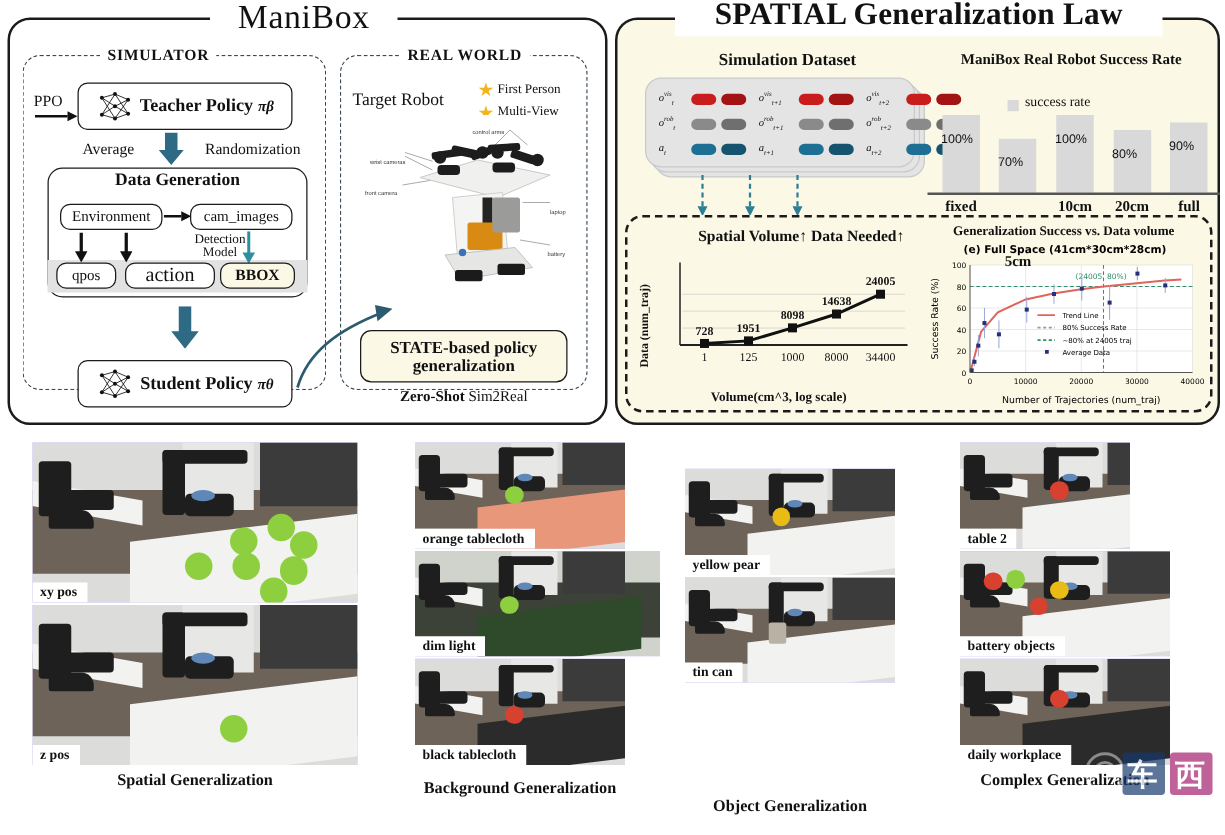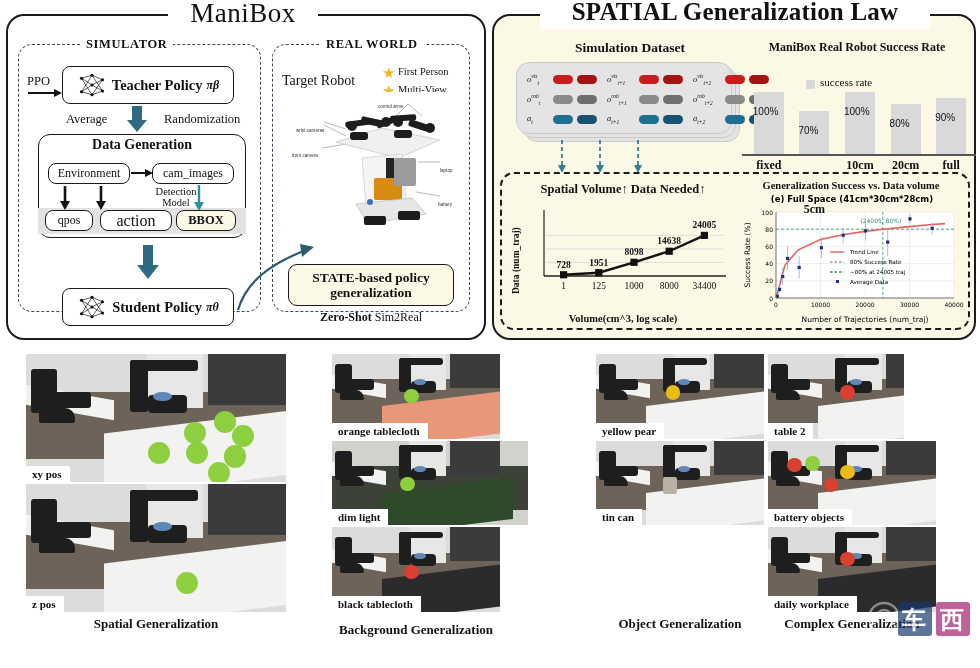--- a/index.html
+++ b/index.html
@@ -133,21 +133,21 @@
   .bar{ position:absolute; bottom:0; width:30px; background:#d9d9d9; }
   .bar-val{ position:absolute; font-size:10px; font-family:"Liberation Sans", sans-serif; }
   #bar-axis{ left:742px; top:154px; width:234px; height:1.5px; background:#555; }
   .bar-cat{ position:absolute; top:158px; font-size:12px; font-weight:bold; text-align:center; width:44px; }
 
   
   #inner-dash{ left:500px; top:172px; width:470px; height:158px;
     border:2.4px dashed #1b1b1b; border-radius:14px; background:#fbf8e6; }
 
   
-  #line-title{ left:512px; top:182px; width:222px; text-align:center;
+  #line-title{ left:530px; top:182px; width:222px; text-align:center;
     font-size:12.5px; font-weight:bold; }
   #line-plot{ left:538px; top:198px; width:190px; height:100px; }
   #line-ylab{ left:500px; top:210px; width:14px; height:84px;
     font-size:9.5px; font-weight:bold; }
   #line-ylab span{ display:block; transform:rotate(-90deg); transform-origin:left top;
     white-space:nowrap; position:absolute; left:11px; top:84px; }
   #line-xlab{ left:512px; top:313px; width:222px; text-align:center;
     font-size:10.5px; font-weight:bold; }
 
   
@@ -634,21 +634,21 @@
       <div class="armseg" style="left:8.4px;top:35.56px;width:23.520000000000003px;height:10.16px;border-radius:2px 10px 2px 2px"></div>
       <div class="armseg" style="left:67.2px;top:4.233333333333333px;width:11.760000000000002px;height:33.86666666666667px"></div>
       <div class="armseg" style="left:67.2px;top:4.233333333333333px;width:43.68px;height:6.773333333333333px"></div>
       <div class="armseg" style="left:78.96px;top:27.093333333333334px;width:25.2px;height:11.853333333333335px;border-radius:4px"></div>
       <div style="position:absolute;left:82.32px;top:25.400000000000002px;width:11.760000000000002px;height:5.926666666666668px;border-radius:50%;background:#5f87b8"></div>
       <div class="fruit redf" style="left: 72.3692px; top: 37.4952px; width: 14.28px; height: 14.28px;"></div>
       <div class="ph-cap">black tablecloth</div>
     </div>
     <div class="col-cap" style="top: 268px; text-align: center;">Background Generalization</div>
   </div>
-<div class="photo-col" id="col2" style="left: 548px; top: 354px; width: 168px; height: 280px; margin-left: 48px;">
+<div class="photo-col" id="col2" style="left: 548px; top: 375px; width: 168px; height: 280px;">
     <div class="photo" style="width: 168px; height: 84.6667px; position: absolute; left: 0px; top: 0px;">
       <div style="position:absolute;inset:0;background:#dcdcda"></div>
       <div class="floor" style="top:25.400000000000002px;height:44.02666666666667px;background:#6e6359"></div>
       <div class="wallpanel" style="left:77.28px;top:0;width:36.96px;height:35.56px"></div>
       <div class="wallpanel" style="left:117.6px;top:0;width:50.4px;height:33.86666666666667px;background:#3b3b3b"></div>
       <div class="tabletop" style="left:50.4px;top:44.02666666666667px;width:131.04px;height:42.333333333333336px;transform:skewY(-7deg);"></div>
       <div class="tabletop" style="left:-6px;top:25.400000000000002px;width:60.48px;height:13.546666666666667px;transform:skewY(10deg)"></div>
       <div class="armseg" style="left:3.36px;top:10.16px;width:16.8px;height:28.78666666666667px"></div>
       <div class="armseg" style="left:15.12px;top:25.400000000000002px;width:26.88px;height:10.16px"></div>
       <div class="armseg" style="left:8.4px;top:35.56px;width:23.520000000000003px;height:10.16px;border-radius:2px 10px 2px 2px"></div>

